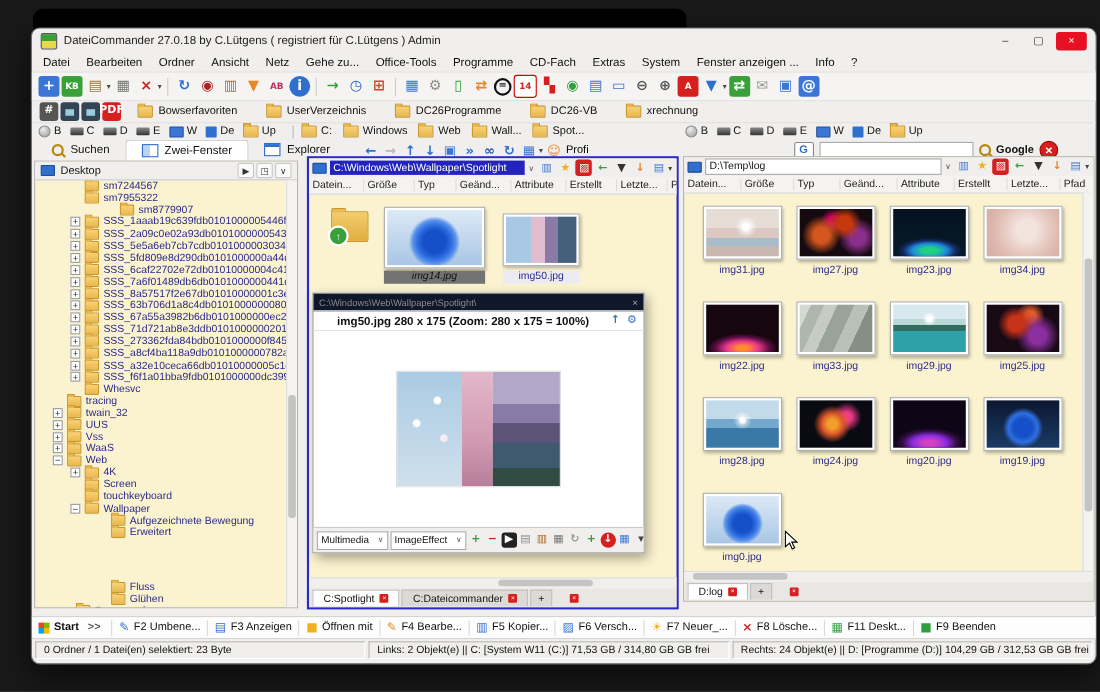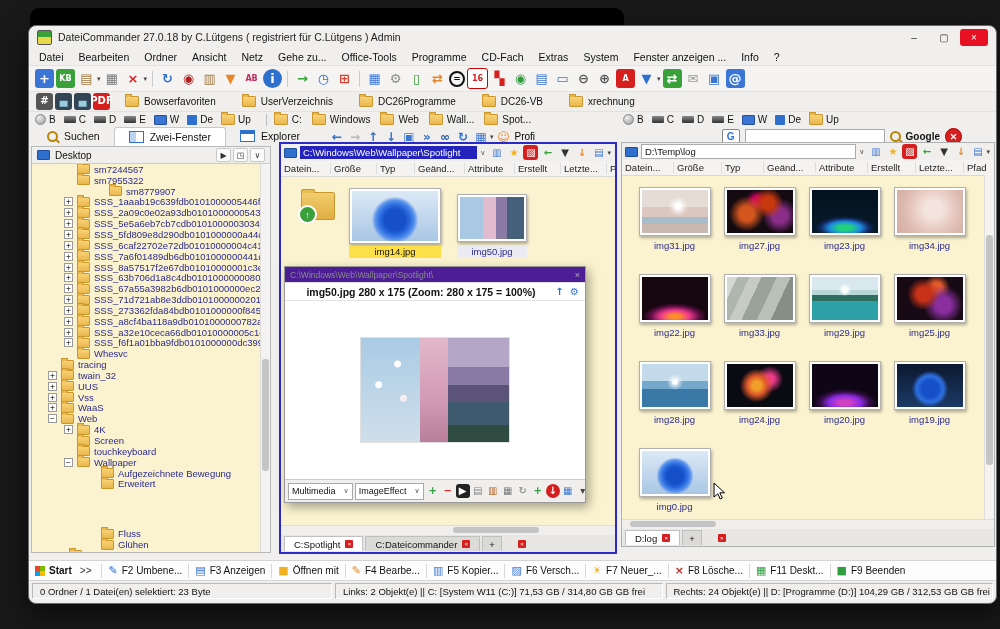--- a/index.html
+++ b/index.html
@@ -98,21 +98,21 @@
   .xb{width:8px;height:8px;background:#d62020;color:#fff;font-size:6px;display:inline-flex;align-items:center;justify-content:center;border-radius:1px;}
   
   .mid-panel{position:absolute;left:250px;top:116px;width:338px;height:412px;border:2px solid #2a2acc;background:#fbf3cf;box-sizing:border-box;}
   .files-mid{position:absolute;left:0;right:0;top:32px;bottom:26px;overflow:hidden;}
   .upfold{position:absolute;left:20px;top:16px;width:32px;height:26px;background:linear-gradient(180deg,#f3cd6e,#e0ae42);border:1px solid #c9972c;border-radius:2px;}
   .upfold::before{content:"";position:absolute;left:-1px;top:-4px;width:12px;height:3px;background:#e8bc52;border:1px solid #c9972c;border-bottom:none;border-radius:2px 2px 0 0;}
   .upcirc{position:absolute;left:-4px;bottom:-5px;width:15px;height:15px;border-radius:50%;background:#3aa03a;border:2px solid #fff;color:#fff;font-size:9px;font-weight:bold;display:flex;align-items:center;justify-content:center;}
   .frame{position:absolute;border:1px solid #b0b0b0;background:#fff;padding:2px;box-shadow:1px 2px 3px rgba(0,0,0,.3);box-sizing:border-box;}
   .frame .th{width:100%;height:100%;}
   .flabel{position:absolute;font-size:9.5px;color:#2a2a8c;text-align:center;height:12px;line-height:12px;}
-  .flabel.sel{background:#fde047;color:#111;}
+  .flabel.sel{background:#737373;color:#111;font-style:italic;}
   .flabel.norm{background:#eceaf2;}
   
   .right-panel{position:absolute;left:592px;top:116px;width:374px;height:405px;border:1px solid #b0b0b0;background:#fbf3cf;box-sizing:border-box;}
   .files-right{position:absolute;left:0;right:10px;top:32px;bottom:26px;display:flex;flex-wrap:wrap;align-content:flex-start;padding:12px 0 0 10px;overflow:hidden;}
   .cellr{width:85px;height:87px;display:flex;flex-direction:column;align-items:center;}
   .framer{border:1px solid #b0b0b0;background:#fff;padding:2px;box-shadow:1px 2px 3px rgba(0,0,0,.3);}
   .thr{width:66px;height:43px;}
   .rlabel{font-size:9.5px;color:#2a2a8c;margin-top:4px;}
   .vscroll{position:absolute;right:0;top:32px;bottom:26px;width:9px;background:#f4f3f1;border-left:1px solid #ddd;}
   .vthumb{position:absolute;left:1px;right:1px;top:60px;height:230px;background:#c4c4c4;border-radius:3px;}
@@ -126,21 +126,21 @@
   .th-rose{background:radial-gradient(circle at 55% 45%,#f4e4de 0 20%,#e8ccc4 45%,#dcb8ae 70%,#d4aca2 100%);}
   .th-cpink{background:radial-gradient(ellipse 62% 40% at 50% 92%,#ff8c2a 0 12%,#f03a8c 35%,rgba(160,20,120,.5) 60%,transparent 78%),#16060e;}
   .th-folds{background:linear-gradient(115deg,#d4d8d2 0 12%,#aeb6ae 12% 26%,#c6ccc4 26% 40%,#99a39a 40% 58%,#b8c0b8 58% 74%,#868f86 74%);}
   .th-lturq{background:radial-gradient(circle at 50% 30%,#fff 0 5%,transparent 14%),linear-gradient(180deg,#d8e8ee 0 30%,#b8d8d8 30% 42%,#2e6e5e 42% 55%,#2ea0a8 55% 100%);}
   .th-ribbon{background:radial-gradient(circle at 40% 40%,#c83218 0 14%,transparent 34%),radial-gradient(circle at 70% 65%,#8a2ea0 0 14%,transparent 36%),radial-gradient(circle at 60% 25%,#e05a2a 0 10%,transparent 26%),#180a14;}
   .th-lblue{background:radial-gradient(circle at 50% 42%,#fff 0 5%,rgba(255,255,255,.5) 10%,transparent 20%),linear-gradient(180deg,#c2daea 0 40%,#74a8cc 40% 58%,#3a78a8 58%);}
   .th-fdark{background:radial-gradient(circle at 45% 50%,#f0a02a 0 10%,#e05a2a 22%,transparent 40%),radial-gradient(circle at 65% 35%,#f03a8c 0 8%,transparent 26%),#0a0a12;}
   .th-cpurp{background:radial-gradient(ellipse 60% 40% at 50% 90%,#d040c0 0 15%,#8a2be2 40%,rgba(90,20,120,.5) 62%,transparent 80%),#0e0616;}
   
   .preview{position:absolute;left:255px;top:240px;width:300px;height:235px;background:#fff;border:1px solid #999;box-shadow:3px 4px 10px rgba(0,0,0,.35);z-index:6;}
-  .pv-title{height:15px;background:#4c1d95;font-size:8.5px;color:#8a8a8a;display:flex;align-items:center;padding:0 5px;border-bottom:1px solid #ddd;}
+  .pv-title{height:15px;background:#0f172a;font-size:8.5px;color:#8a8a8a;display:flex;align-items:center;padding:0 5px;border-bottom:1px solid #ddd;}
   .pv-close{margin-left:auto;color:#aaa;font-size:9px;}
   .pv-info{height:17px;display:flex;align-items:center;font-size:10.5px;font-weight:bold;color:#111;border-bottom:1px solid #e4e4e4;padding:0 4px;}
   .pv-info .txt{flex:1;text-align:center;white-space:nowrap;overflow:hidden;}
   .pv-info .ic{width:13px;height:13px;font-size:10px;}
   .pv-img-area{position:absolute;top:33px;bottom:22px;left:0;right:0;display:flex;align-items:center;justify-content:center;}
   .pv-img{width:148px;height:104px;position:relative;overflow:hidden;border:1px solid #e0e0e0;}
   .pv-l{position:absolute;top:0;bottom:0;}
   .pv-l1{left:0;width:40%;background:radial-gradient(circle at 62% 25%,#fff 0 3px,transparent 4px),radial-gradient(circle at 30% 45%,#fff 0 3px,transparent 4px),radial-gradient(circle at 72% 58%,#f8eef2 0 3px,transparent 4px),linear-gradient(180deg,#aacbe4,#cfdfeb);}
   .pv-l2{left:40%;width:19%;background:linear-gradient(180deg,#e3b8ca,#d29ab4 60%,#b87e9a);}
   .pv-l3{left:59%;width:41%;background:linear-gradient(180deg,#b3a6c6 0 28%,#8a7aa6 28% 45%,#5c5478 45% 62%,#3f5a6e 62% 84%,#2f4b42 84%);}
@@ -296,21 +296,21 @@
           <span class="ic" style="color: rgb(232, 135, 42);">⇄</span>
 
         </span>
 
         <span class="icwrap">
           <span class="ic ring" style="color: rgb(17, 17, 17);">=</span>
 
         </span>
 
         <span class="icwrap">
-          <span class="ic brd" style="color: rgb(214, 32, 32);">16</span>
+          <span class="ic brd" style="color: rgb(214, 32, 32);">14</span>
 
         </span>
 
         <span class="icwrap">
           <span class="ic" style="color: rgb(214, 32, 32);">▚</span>
 
         </span>
 
         <span class="icwrap">
           <span class="ic" style="color: rgb(47, 158, 63);">◉</span>

